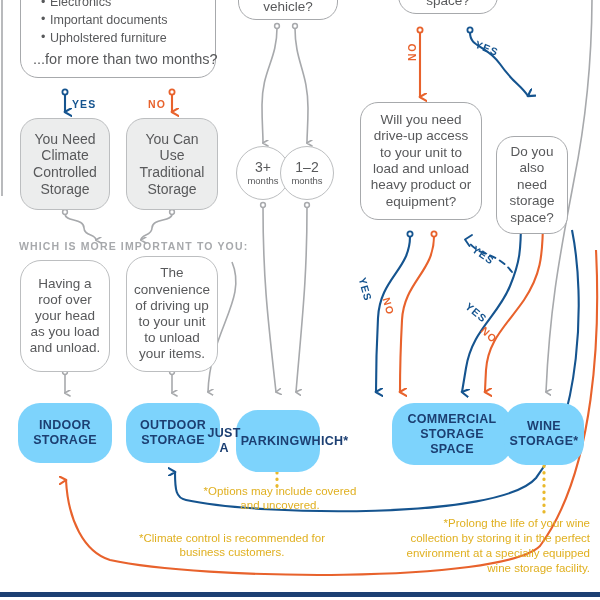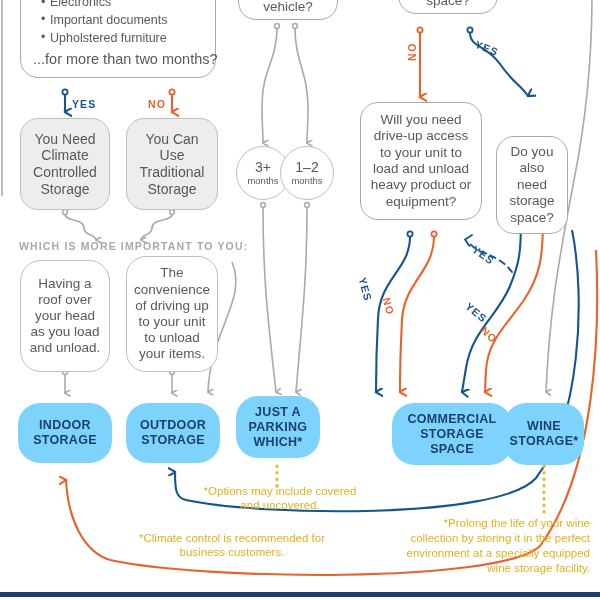--- a/index.html
+++ b/index.html
@@ -326,21 +326,21 @@
   <div class="node outcome-box" style="left:18px; top:403px; width:94px; height:60px; flex-direction:column;">
     <span>INDOOR</span>
     <span>STORAGE</span>
   </div>
 
   <div class="node outcome-box" style="left:126px; top:403px; width:94px; height:60px; flex-direction:column;">
     <span>OUTDOOR</span>
     <span>STORAGE</span>
   </div>
 
-  <div class="node outcome-box" style="left:236px; top:396px; width:84px; height:62px; flex-direction:column;">
+  <div class="node outcome-box" style="left:236px; top:410px; width:84px; height:62px; flex-direction:row;">
     <span>JUST A</span>
     <span>PARKING</span>
     <span>WHICH*</span>
   </div>
 
   <div class="node outcome-box" style="left:392px; top:403px; width:120px; height:62px; flex-direction:column;">
     <span>COMMERCIAL</span>
     <span>STORAGE</span>
     <span>SPACE</span>
   </div>

